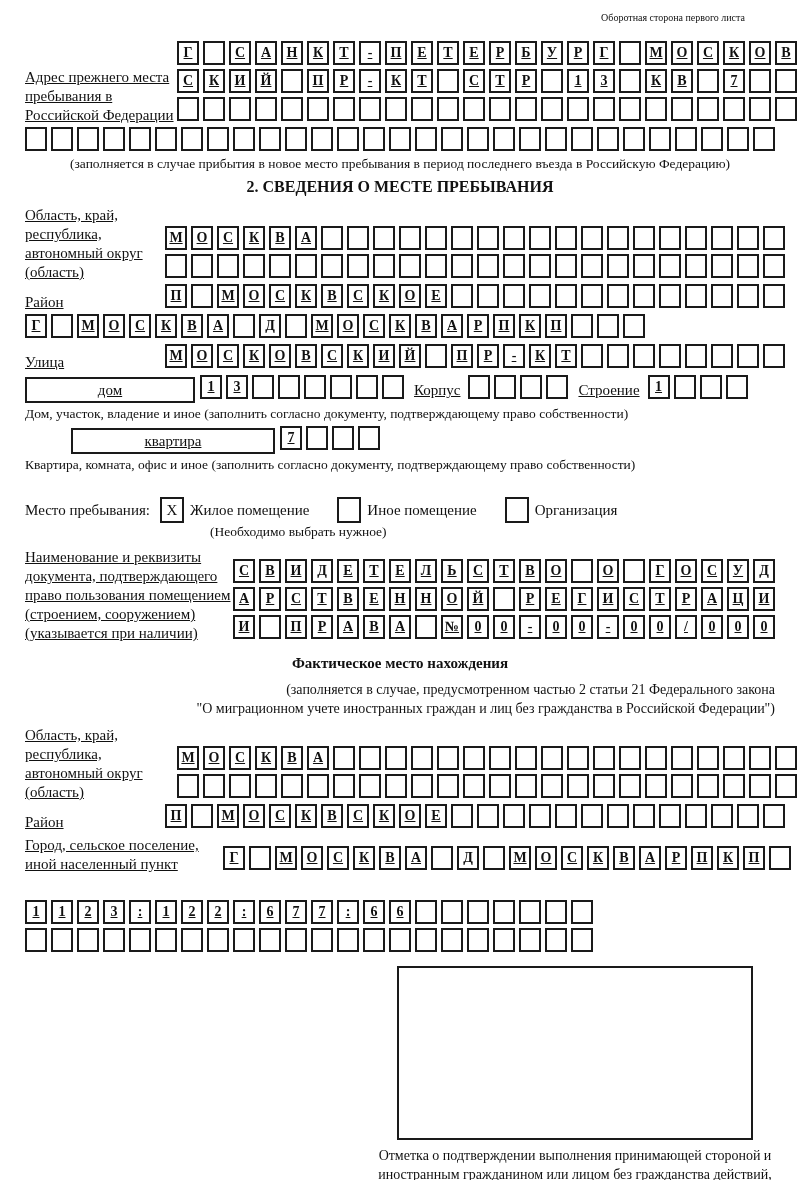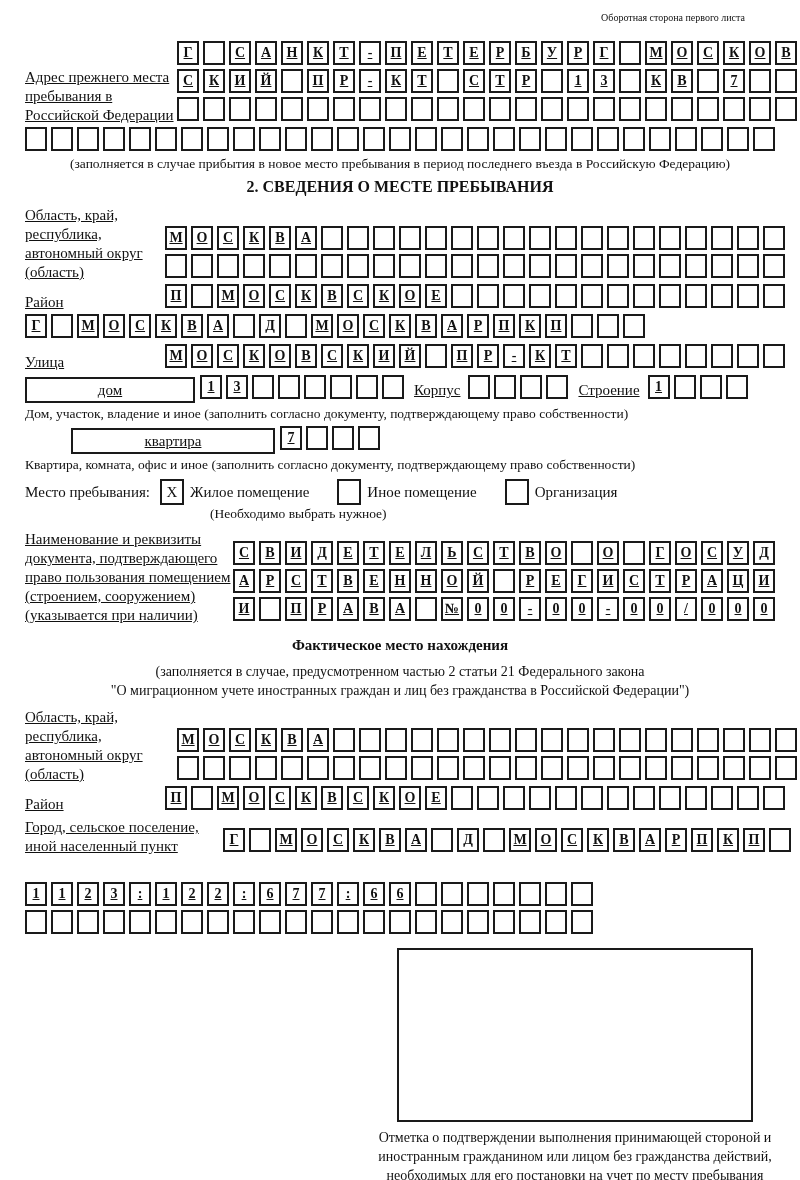--- a/index.html
+++ b/index.html
@@ -28,25 +28,25 @@
   .sect-title{text-align:center;font-weight:bold;font-size:16px;margin:6px 0 8px 0;}
   .bigbox{
     flex:none;border:2px solid #1a1a1a;height:22px;line-height:22px;
     text-align:center;font-size:15px;margin-right:5px;box-sizing:content-box;
   }
   .inline-lbl{font-size:15px;line-height:26px;margin:0 8px 0 6px;flex:none;}
   .chkbox{
     flex:none;width:20px;height:22px;border:2px solid #1a1a1a;
     text-align:center;font-size:15px;line-height:22px;margin:0 6px;box-sizing:content-box;
   }
-  .mesto-row{display:flex;align-items:flex-start;margin-top:6px;}
+  .mesto-row{display:flex;align-items:flex-start;margin-top:24px;}
   .mesto-row .optlbl{line-height:26px;margin-right:22px;}
   .mesto-row .mlabel{line-height:26px;margin-right:4px;}
   .fact-title{text-align:center;font-weight:bold;font-size:15px;margin:12px 0 8px 0;}
-  .fact-cap{text-align:center;font-size:14px;line-height:19px;}
+  .fact-cap{text-align:right;font-size:14px;line-height:19px;}
   .stamp-wrap{margin-left:372px;margin-top:10px;}
   .stamp-box{width:356px;height:174px;border:2px solid #1a1a1a;box-sizing:border-box;}
   .stamp-cap{width:400px;margin-left:-22px;text-align:center;font-size:14px;line-height:19px;margin-top:6px;}
   .mb6{margin-bottom:6px;}
   .mb3{margin-bottom:3px;}
 </style>
 </head>
 <body>
 
 <div class="hdr">Оборотная сторона первого листа</div>

